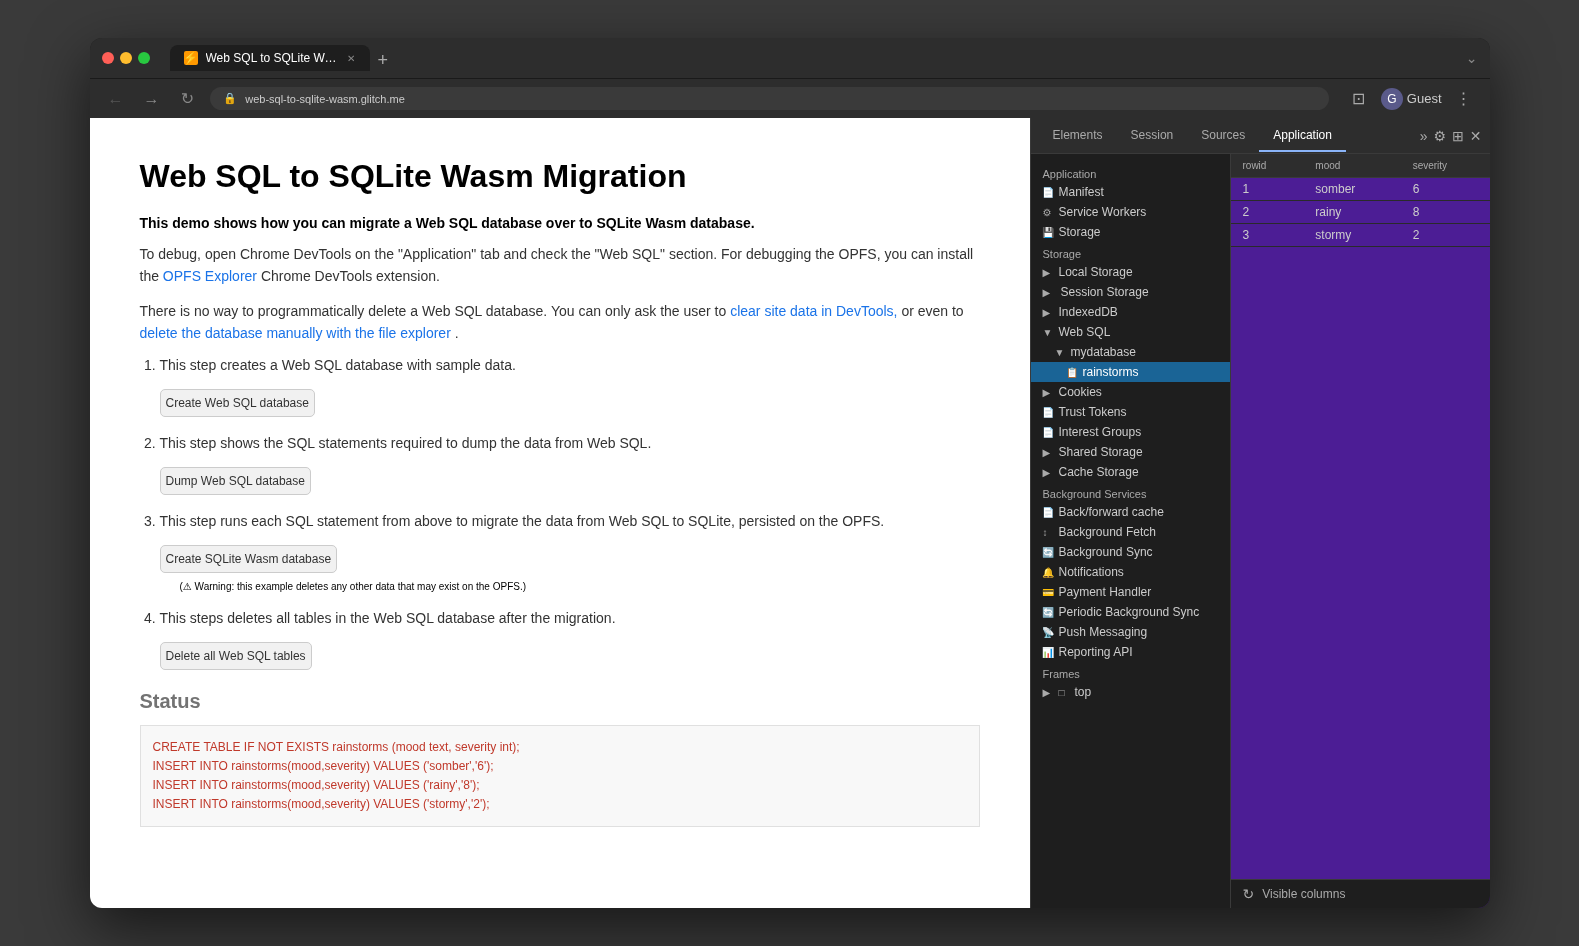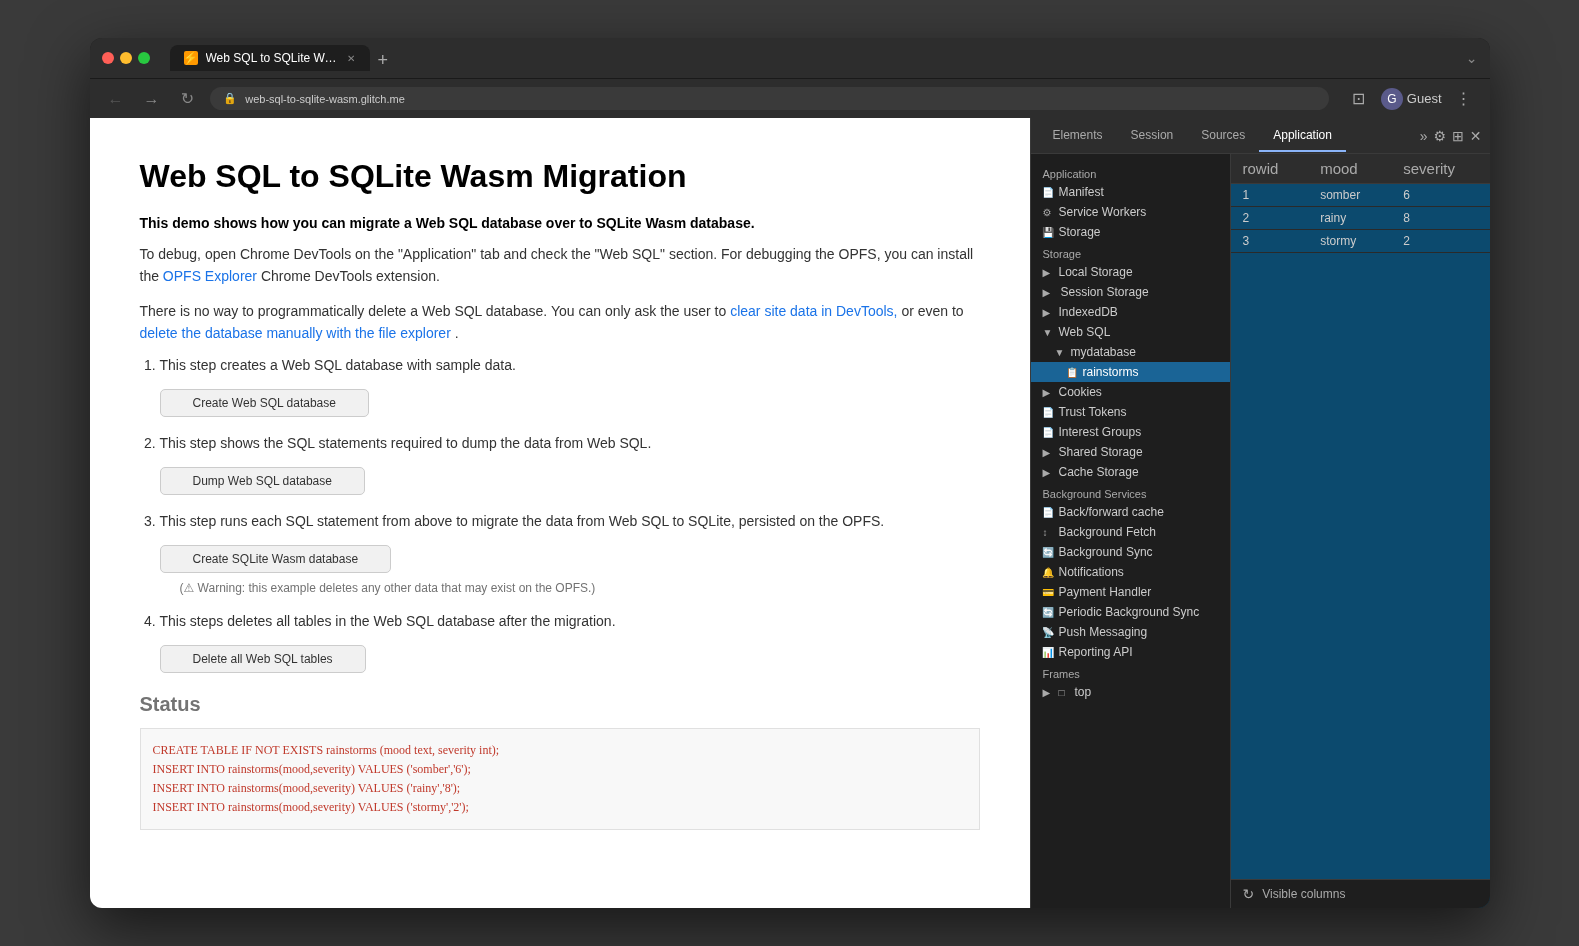--- a/index.html
+++ b/index.html
@@ -97,44 +97,44 @@
       font-family: -apple-system, BlinkMacSystemFont, 'Segoe UI', sans-serif;
     }
     .page-title { font-size: 32px; font-weight: 700; color: #000; margin-bottom: 20px; }
     .page-subtitle { font-size: 14px; font-weight: 600; color: #000; margin-bottom: 12px; }
     .page-text { font-size: 14px; color: #333; line-height: 1.6; margin-bottom: 12px; }
     .page-link { color: #1a73e8; cursor: pointer; }
     .step-btn {
       background: #f1f1f1;
       border: 1px solid #ccc;
       border-radius: 5px;
-      padding: 6px 32px;
+      padding: 6px 5px;
       font-size: 12px;
       cursor: pointer;
       color: #333;
     }
-    .warning-text { font-size: 12px; color: #737373; margin: 8px 0 16px 20px; }
+    .warning-text { font-size: 10px; color: #000000; margin: 8px 0 16px 20px; }
     .status-section { margin-top: 20px; }
     .status-title { font-size: 20px; font-weight: 700; color: #737373; margin-bottom: 12px; }
     .code-block {
       background: #f8f8f8;
       border: 1px solid #e0e0e0;
       padding: 12px;
-      font-family: Liberation Serif, serif;
+      font-family: Liberation Sans, sans-serif;
       font-size: 12px;
       color: #c0392b;
       line-height: 1.6;
     }
     ol { margin-left: 20px; }
     ol li { margin-bottom: 18px; font-size: 14px; color: #333; }
 
     
     .devtools {
       width: 460px;
-      background: #0c4a6e;
+      background: #4c1d95;
       border-left: 1px solid #3a3a3a;
       display: flex;
       flex-direction: column;
       flex-shrink: 0;
     }
 
     .devtools-tabs {
       background: #2d2d2d;
       display: flex;
       align-items: center;
@@ -201,21 +201,21 @@
     }
     .data-table thead tr {
       background: #2d2d2d;
       border-bottom: 1px solid #3a3a3a;
     }
     .data-table th {
       padding: 6px 12px;
       text-align: left;
       color: #aaa;
       font-weight: 500;
-      font-size: 15px;
+      font-size: 10px;
     }
     .data-table td {
       padding: 4px 12px;
       color: #ccc;
       border-bottom: 1px solid #2a2a2a;
     }
 
     .devtools-footer {
       border-top: 1px solid #3a3a3a;
       padding: 6px 12px;

